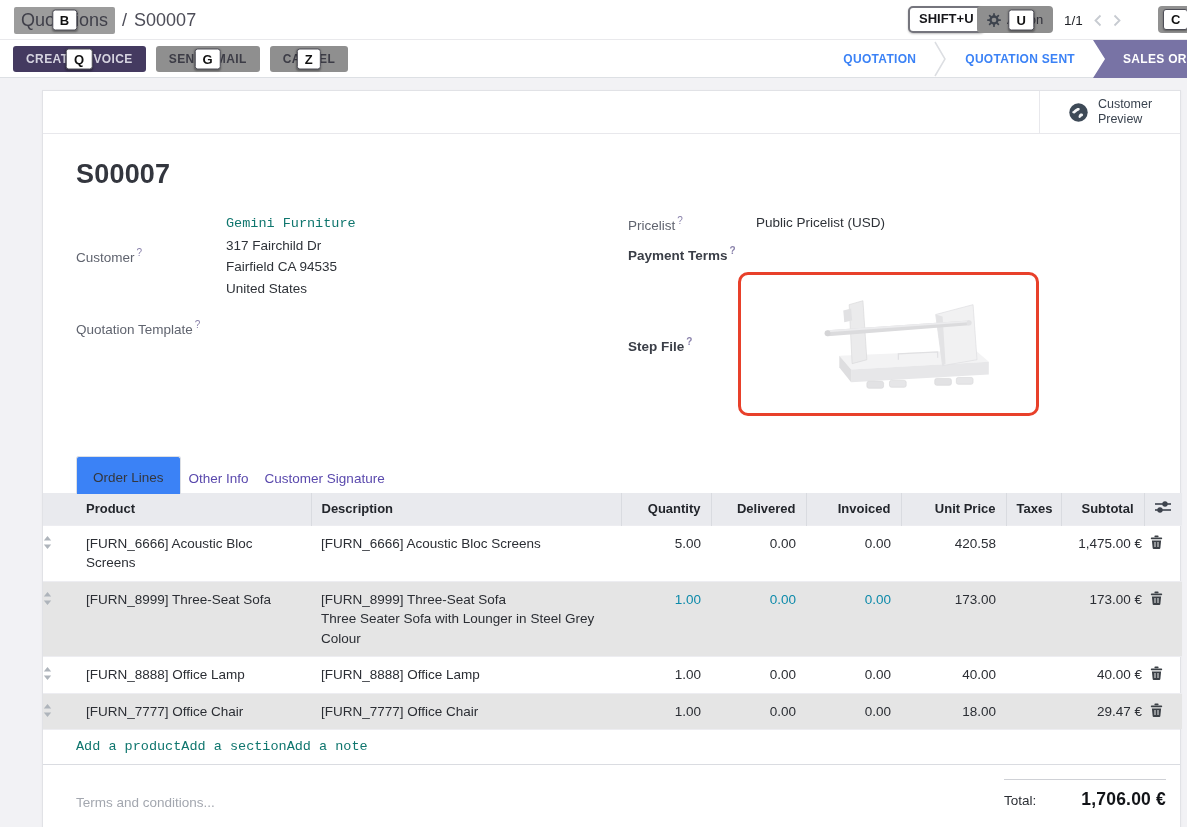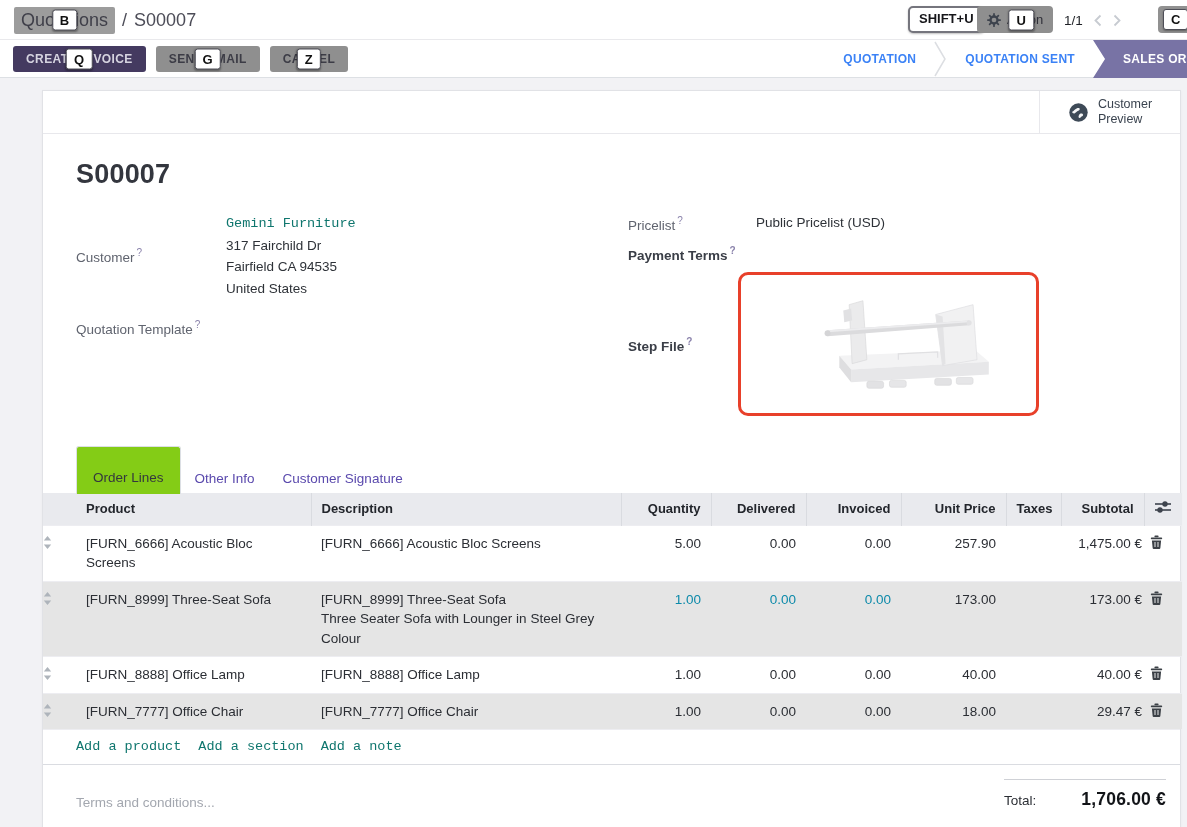--- a/index.html
+++ b/index.html
@@ -81,42 +81,42 @@
   .fvalue { color:#2e3238; line-height:21.5px; }
   .link { color:#0f766e; cursor:pointer; text-decoration:none;font-family:Liberation Mono, monospace; }
   .qt-row { margin-top:19px; }
   .stepfile-row .flabel { width:110px; }
   .stepfile-box {
     width:301px; height:144px; border:3px solid #e8402a; border-radius:10px;
     background:#fff; display:flex; align-items:center; justify-content:center; cursor:pointer;
   }
   
   .tabbar { display:flex; align-items:flex-end; margin:34px 0 0 33px; height:33px; }
-  .tab { font-size:13.5px; padding:7px 14px; color:#5a49ad; cursor:pointer; background:none; border:none; font-family:inherit; }
+  .tab { font-size:13.5px; padding:7px 8px; color:#5a49ad; cursor:pointer; background:none; border:none; font-family:inherit; }
   .tab.active {
-    color:#34373e; background:#84cc16; border:1px solid #dcdfe4; border-bottom:none;
-    border-radius:3px 3px 0 0; padding:23px 16px 9px; margin-bottom:-1px; position:relative; z-index:2;
+    color:#34373e; background:#3b82f6; border:1px solid #dcdfe4; border-bottom:none;
+    border-radius:3px 3px 0 0; padding:13px 16px 9px; margin-bottom:-1px; position:relative; z-index:2;
   }
   table.olines { width:1139px; border-collapse:collapse; table-layout:fixed; }
   .olines th {
     background:#e9eaee; height:32px; font-size:13px; font-weight:bold; color:#23262c;
     border-right:1px solid #d9dbe0; padding:0 10px; text-align:left; cursor:pointer; white-space:nowrap;
   }
   .olines th:last-child { border-right:none; }
   .olines th.num, .olines td.num { text-align:right; }
   .olines td { font-size:13.5px; color:#2b2e34; padding:8px 10px; vertical-align:top; border-top:1px solid #ededf1; line-height:19.5px; cursor:text; }
   .olines tr.striped td { background:#e5e5e5; }
   .olines td.handle-cell, .olines th.handle-cell { padding:10px 0 0 0; text-align:center; cursor:grab; border-right:none; }
   .olines th.handle-cell { padding:0; }
   .olines td.sub { padding-right:2px; }
   .olines td.icon-cell { text-align:center; padding:9px 0 0 6px; cursor:pointer; }
   .olines th.icon-cell { text-align:center; padding:0; }
   .olines td.blue { color:#0d8aaa; }
   .desc2 { color:#2b2e34; }
-  .add-row { display:flex; gap:17px; padding:9px 0 10px 33px; border-bottom:1px solid #dadce1; font-size:13.5px; }
+  .add-row { display:flex; padding:9px 0 10px 33px; border-bottom:1px solid #dadce1; font-size:13.5px; }
   
   .sheet-bottom { display:flex; justify-content:space-between; align-items:flex-start; margin:14px 33px 0 33px; }
   .terms { color:#a3a7af; font-size:13.5px; padding-top:16px; cursor:text; }
   .total-block { width:162px; margin-right:-19px; border-top:1px solid #cfd1d6; padding-top:9px; display:flex; justify-content:space-between; align-items:baseline; }
   .total-label { font-size:13.5px; color:#2b2e34; }
   .total-value { font-size:17.5px; font-weight:bold; color:#121418; letter-spacing:.2px; }
   svg { display:block; }
 </style>
 </head>
 <body>
@@ -335,21 +335,21 @@
         <td class="handle-cell">
           <svg width="9" height="13" viewBox="0 0 9 13">
               <path d="M4.5 0 L8.2 4.6 H0.8 Z M4.5 13 L0.8 8.4 H8.2 Z" fill="#aeb4bb"></path>
             </svg>
         </td>
         <td>[FURN_6666] Acoustic Bloc Screens</td>
         <td>[FURN_6666] Acoustic Bloc Screens</td>
         <td class="num">5.00</td>
         <td class="num">0.00</td>
         <td class="num">0.00</td>
-        <td class="num">257.90</td>
+        <td class="num">420.58</td>
         <td></td>
         <td class="num sub">1,475.00 €</td>
         <td class="icon-cell">
           <svg width="13" height="14" viewBox="0 0 13 14">
             <rect x="4.4" y="0.4" width="4.2" height="1.8" rx="0.9" fill="#3b4046"></rect>
             <rect x="0.8" y="2.6" width="11.4" height="1.7" rx="0.8" fill="#3b4046"></rect>
             <path d="M1.9 5.4 h9.2 l-0.75 7.5 a1.1 1.1 0 0 1 -1.1 1 H3.75 a1.1 1.1 0 0 1 -1.1 -1 Z" fill="#3b4046"></path>
             <line x1="5" y1="7" x2="5" y2="12" stroke="#fff" stroke-width="0.9"></line>
             <line x1="8" y1="7" x2="8" y2="12" stroke="#fff" stroke-width="0.9"></line>
           </svg>

